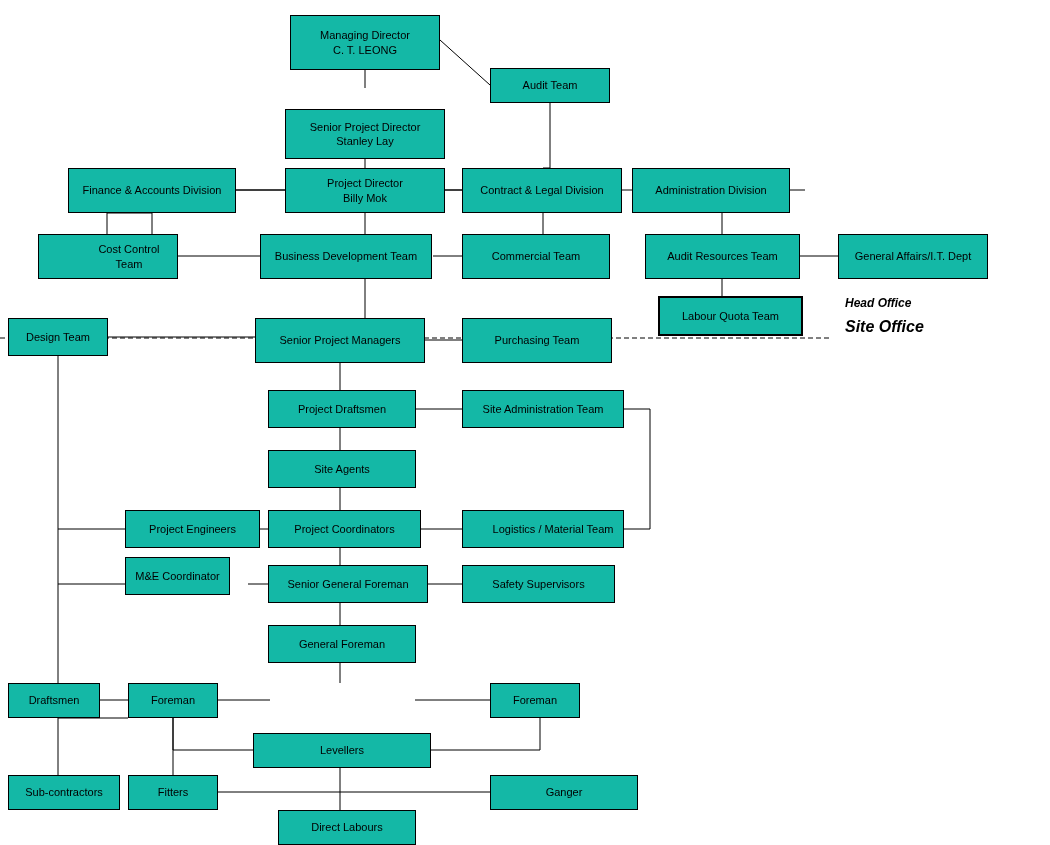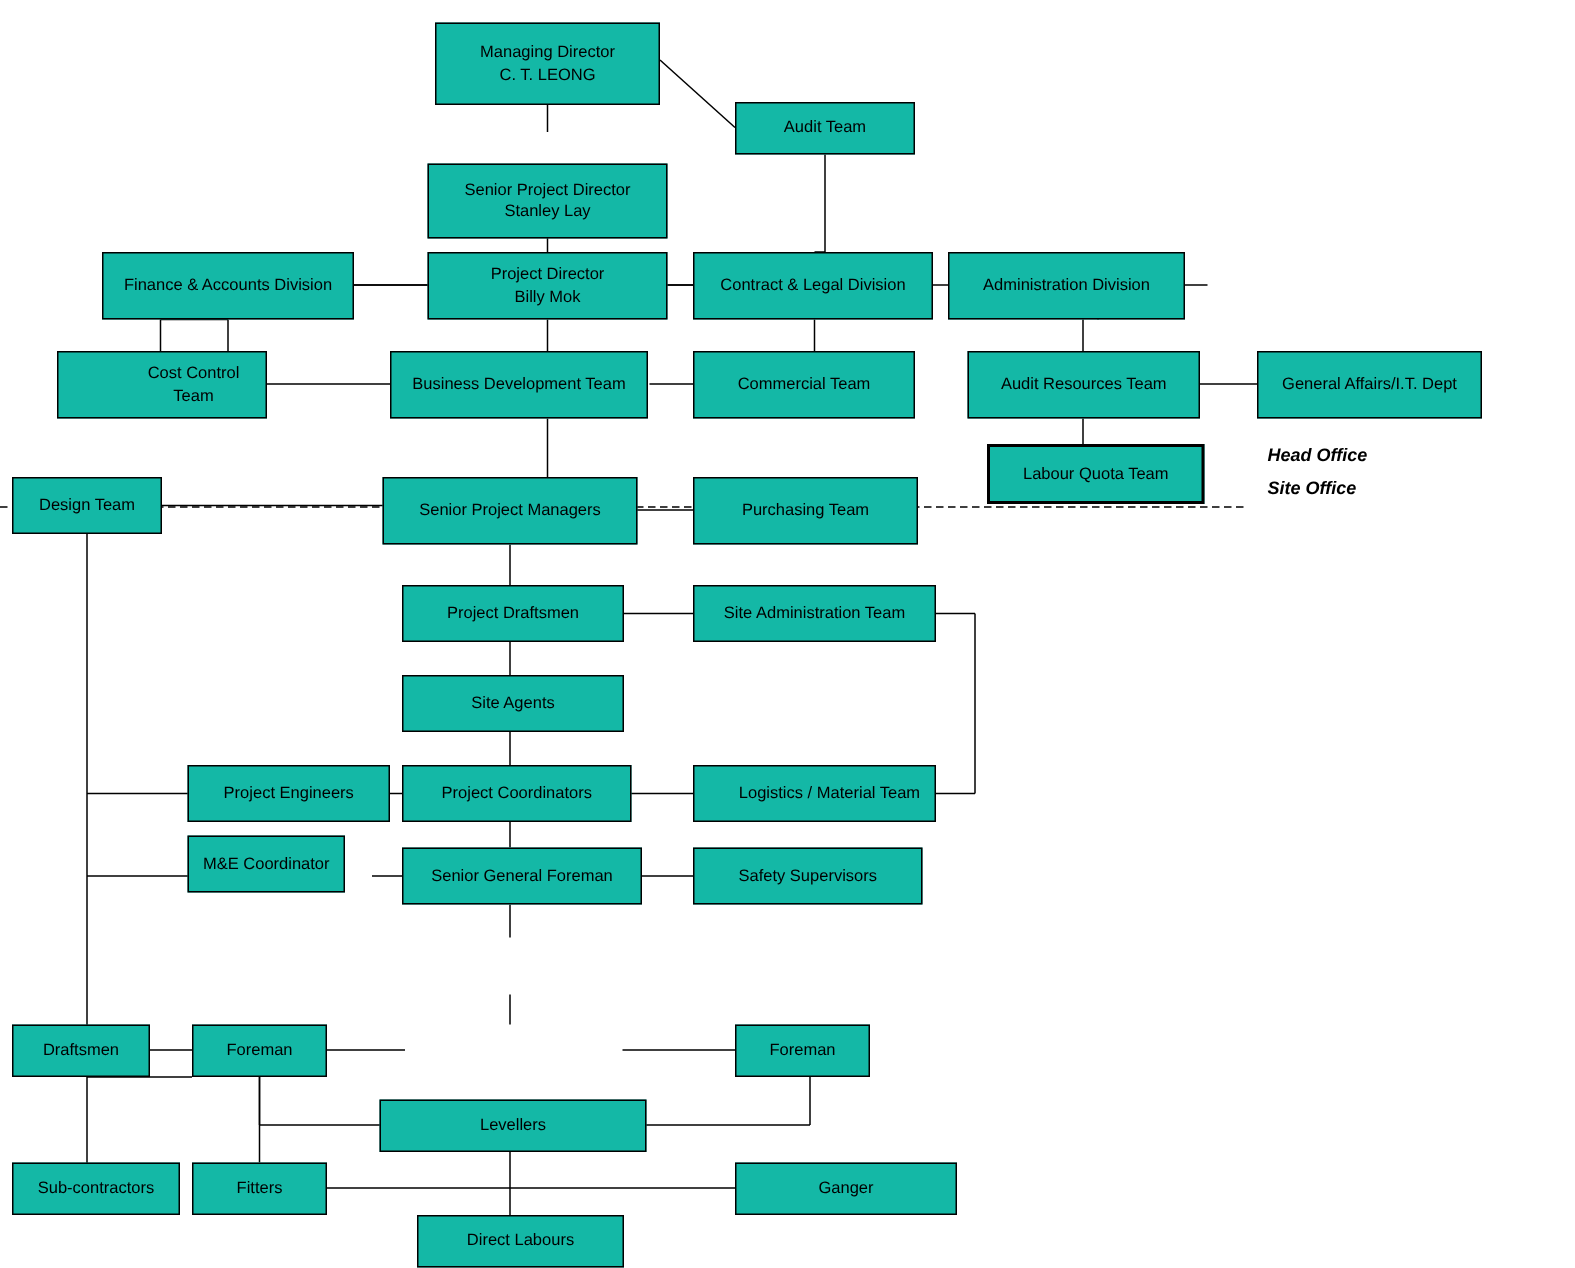--- a/index.html
+++ b/index.html
@@ -202,21 +202,21 @@
 
   <div class="box bold-border" style="left:658px;top:296px;width:145px;height:40px;">
     <span>Labour Quota Team</span>
   </div>
 
   <div style="position:absolute;left:845px;top:296px;">
     <span style="font-style:italic;font-weight:bold;font-size:12px;">Head Office</span>
   </div>
 
   <div style="position:absolute;left:845px;top:318px;">
-    <span style="font-style:italic;font-weight:bold;font-size:12px;">Site Office</span>
+    <span style="font-style:italic;font-weight:bold;font-size:16px;">Site Office</span>
   </div>
 
   <div class="box" style="left:8px;top:318px;width:100px;height:38px;">
     <span>Design Team</span>
   </div>
 
   <div class="box" style="left:255px;top:318px;width:170px;height:45px;">
     <span>Senior Project Managers</span>
   </div>
 
@@ -253,20 +253,23 @@
   </div>
 
   <div class="box" style="left:268px;top:565px;width:160px;height:38px;">
     <span>Senior General Foreman</span>
   </div>
 
   <div class="box" style="left:462px;top:565px;width:153px;height:38px;">
     <span>Safety Supervisors</span>
   </div>
 
+  <div class="box" style="left:268px;top:625px;width:148px;height:38px;">
+    <span>General Foreman</span>
+  </div>
 
   <div class="box" style="left:8px;top:683px;width:92px;height:35px;">
     <span>Draftsmen</span>
   </div>
 
   <div class="box" style="left:128px;top:683px;width:90px;height:35px;">
     <span>Foreman</span>
   </div>
 
   <div class="box" style="left:490px;top:683px;width:90px;height:35px;">

